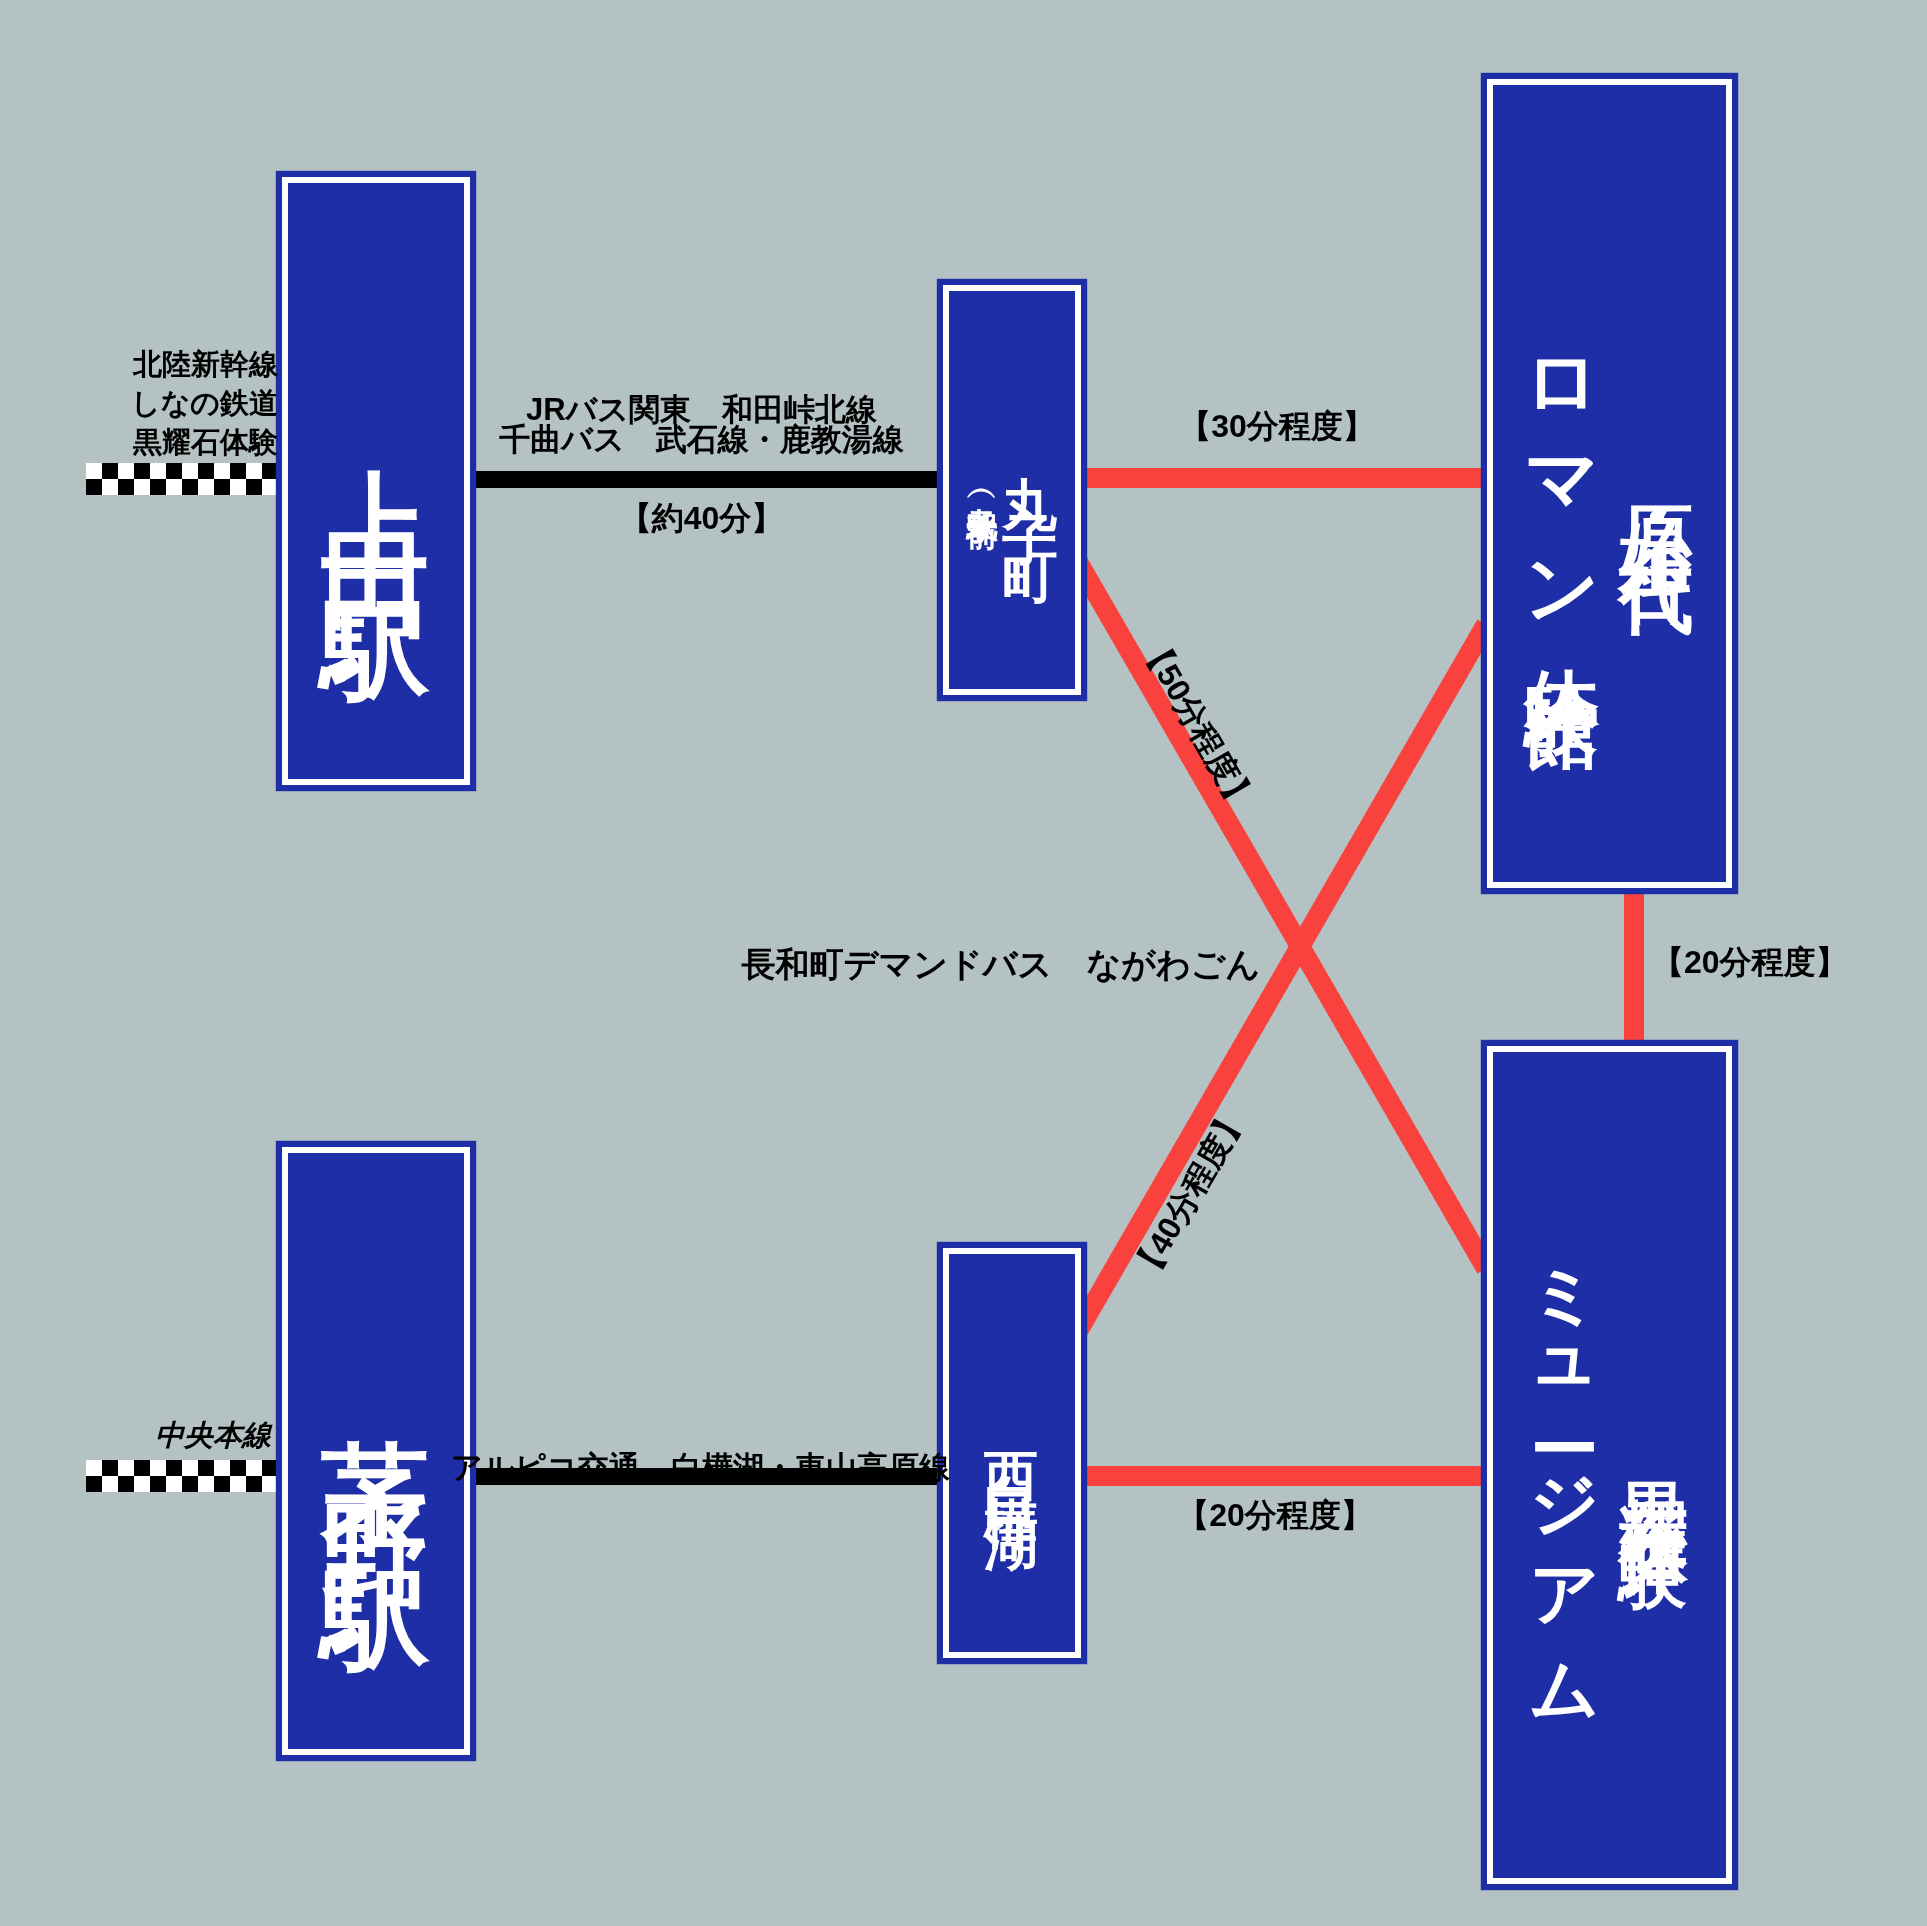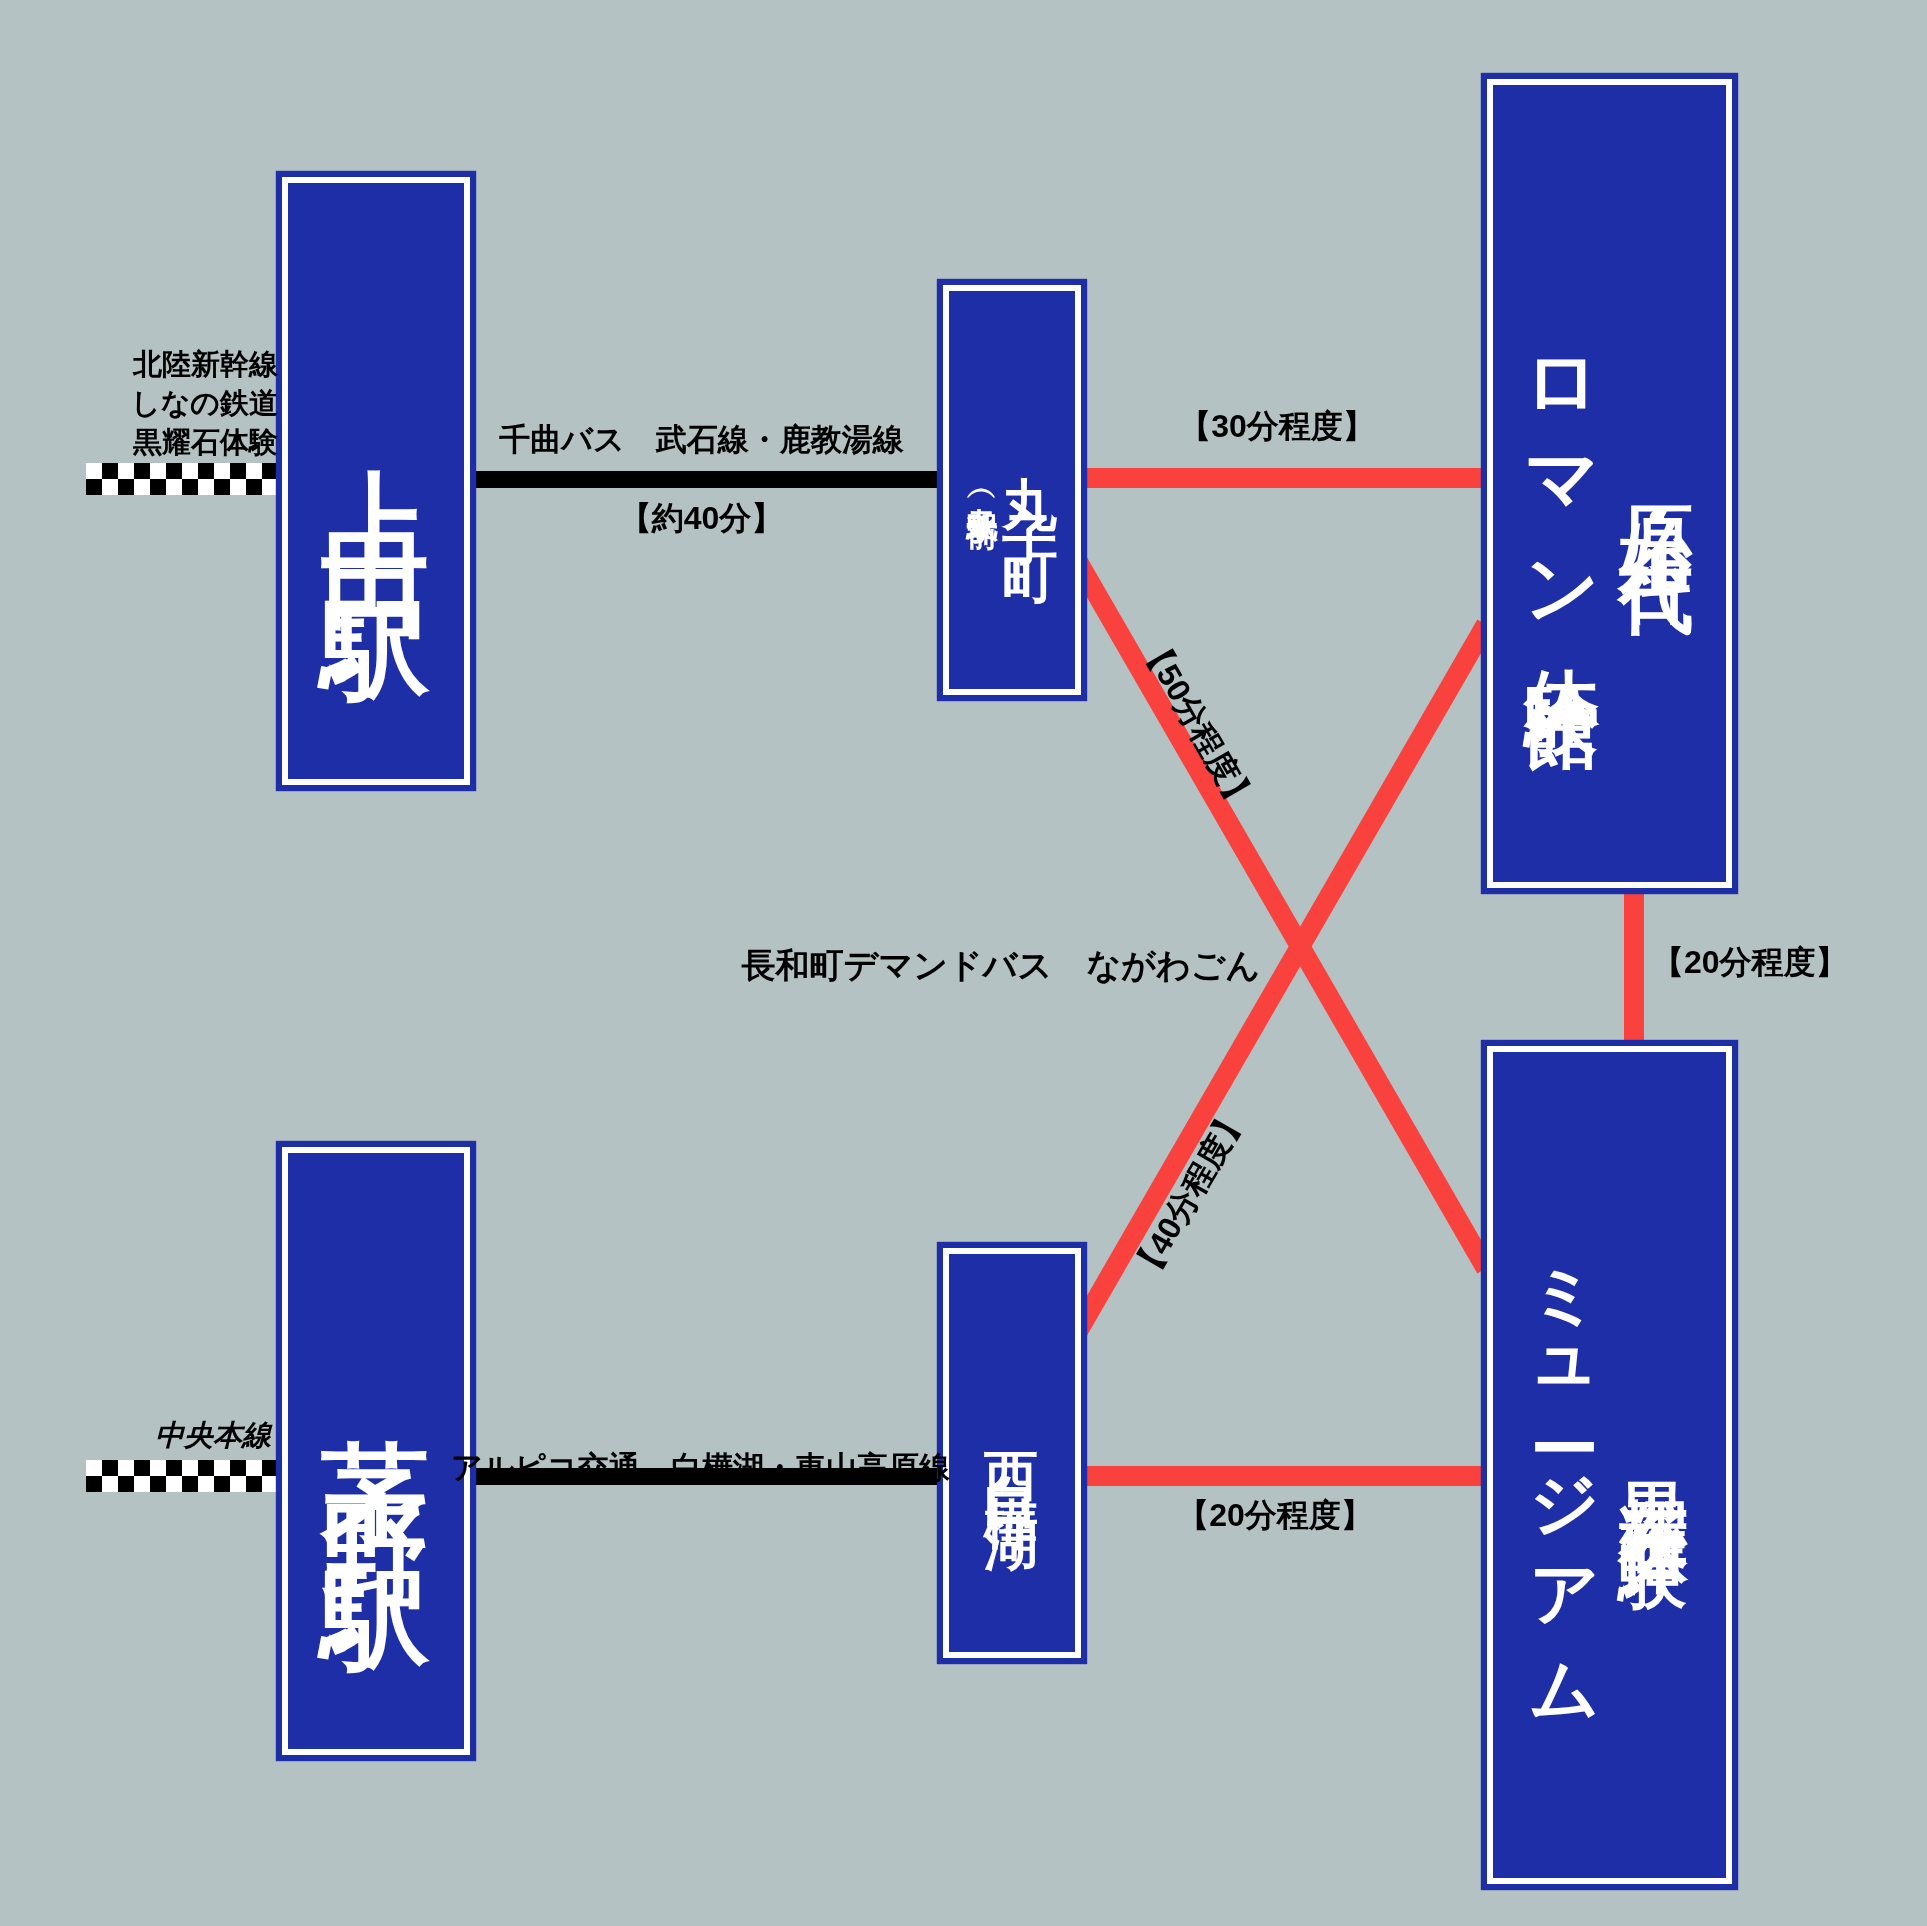--- a/index.html
+++ b/index.html
@@ -35,21 +35,21 @@
   .obs-col{font-size:69px;letter-spacing:0.22em;}
   .obs-col + .obs-col{margin-right:20px;}
 
   
   .lbl{position:absolute;z-index:4;white-space:nowrap;}
   .lbl.center{text-align:center;}
   .lbl.right{text-align:right;}
   .f38{font-size:29px;line-height:39px;}
   .f40{font-size:31px;line-height:39px;}
   .f42{font-size:32px;line-height:39px;}
-  .f44{font-size:34px;line-height:40px;}
+  .f44{font-size:34px;line-height:40px;font-family:Liberation Serif, serif;}
   .rot-down{transform:rotate(60deg);}
   .rot-up{transform:rotate(-60deg);}
 
   
   .box-ueda{left:282px;top:177px;width:176px;height:596px;}
   .box-chino{left:282px;top:1147px;width:176px;height:596px;}
   .box-maruko{left:943px;top:285px;width:126px;height:398px;}
   .box-nishi{left:943px;top:1248px;width:126px;height:398px;}
   .box-roman{left:1487px;top:79px;width:233px;height:797px;}
   .box-obsidian{left:1487px;top:1046px;width:233px;height:826px;}
@@ -125,20 +125,21 @@
 
   <div class="lbl right f38 lbl-rail-ueda">
     <div>北陸新幹線</div>
     <div>しなの鉄道</div>
     <div>黒耀石体験</div>
   </div>
   <div class="lbl right f38 lbl-rail-chino">
     <div>中央本線</div>
   </div>
 
+  <div class="lbl center f40 lbl-bus1a">JRバス関東　和田峠北線</div>
   <div class="lbl center f40 lbl-bus1b">千曲バス　武石線・鹿教湯線</div>
   <div class="lbl center f42 lbl-time40">【約40分】</div>
 
   <div class="lbl center f40 lbl-bus2">アルピコ交通　白樺湖・車山高原線</div>
 
   <div class="lbl center f42 lbl-t30">【30分程度】</div>
   <div class="lbl center f42 rot-down lbl-t50">【50分程度】</div>
   <div class="lbl center f42 rot-up lbl-t40">【40分程度】</div>
   <div class="lbl center f42 lbl-t20b">【20分程度】</div>
   <div class="lbl f42 lbl-t20a">【20分程度】</div>

